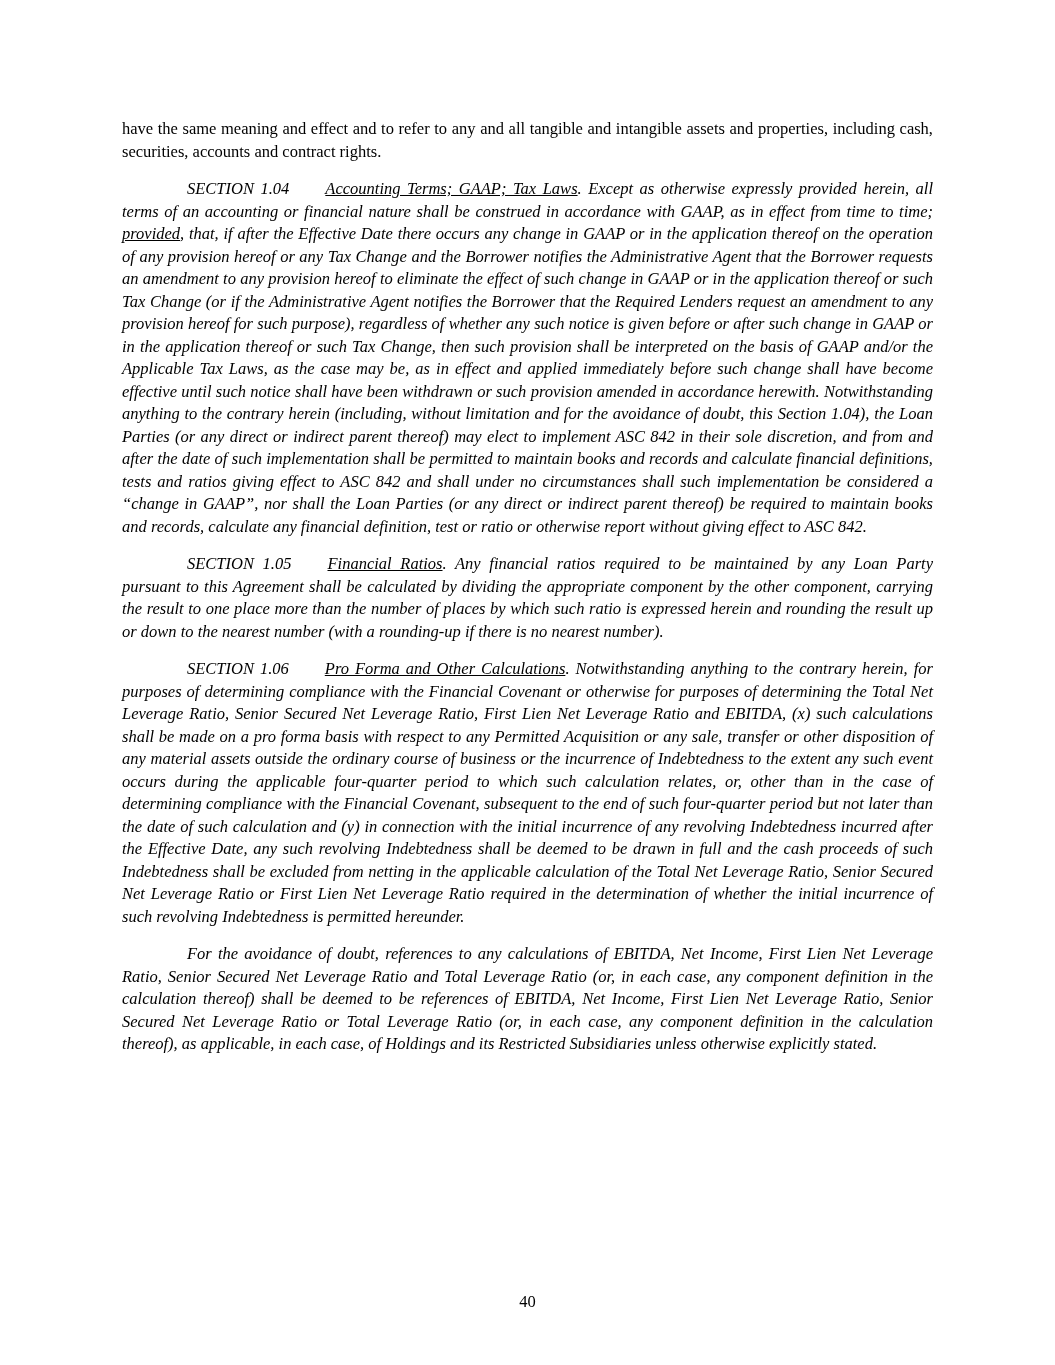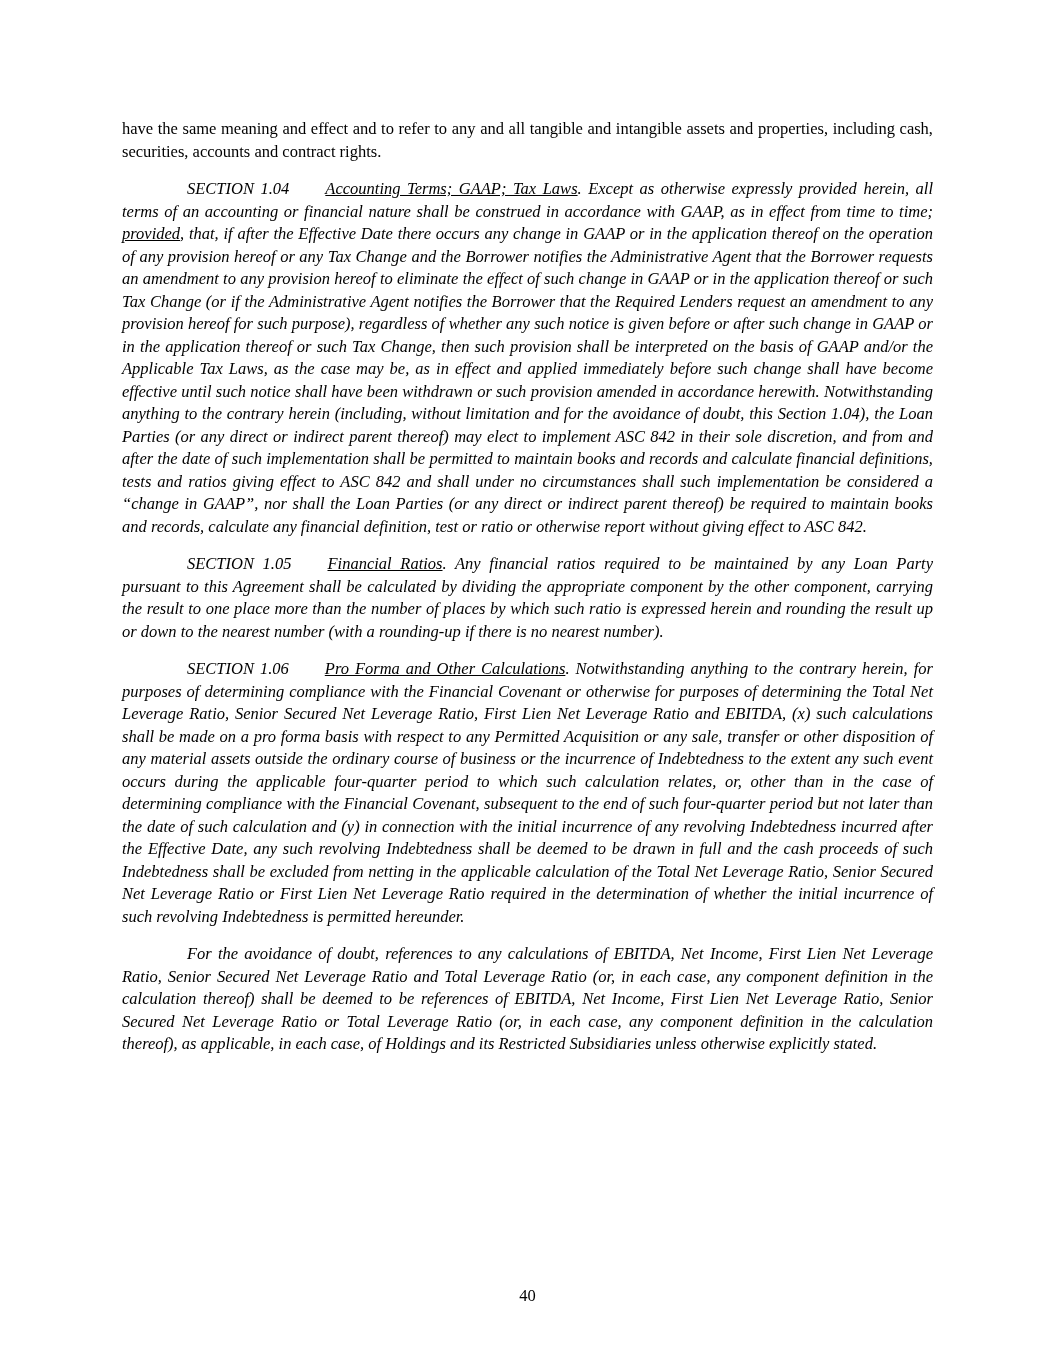--- a/index.html
+++ b/index.html
@@ -34,21 +34,21 @@
     text-decoration: underline;
   }
   .tab {
     display: inline-block;
     width: 36px;
   }
   .page-number {
     position: absolute;
     left: 0;
     right: 0;
-    bottom: 58px;
+    bottom: 52px;
     text-align: center;
     text-indent: 0;
   }
 </style>
 </head>
 <body>
 
 <div class="page">
 
   <p class="para">have the same meaning and effect and to refer to any and all tangible and intangible assets and properties, including cash, securities, accounts and contract rights.</p>

